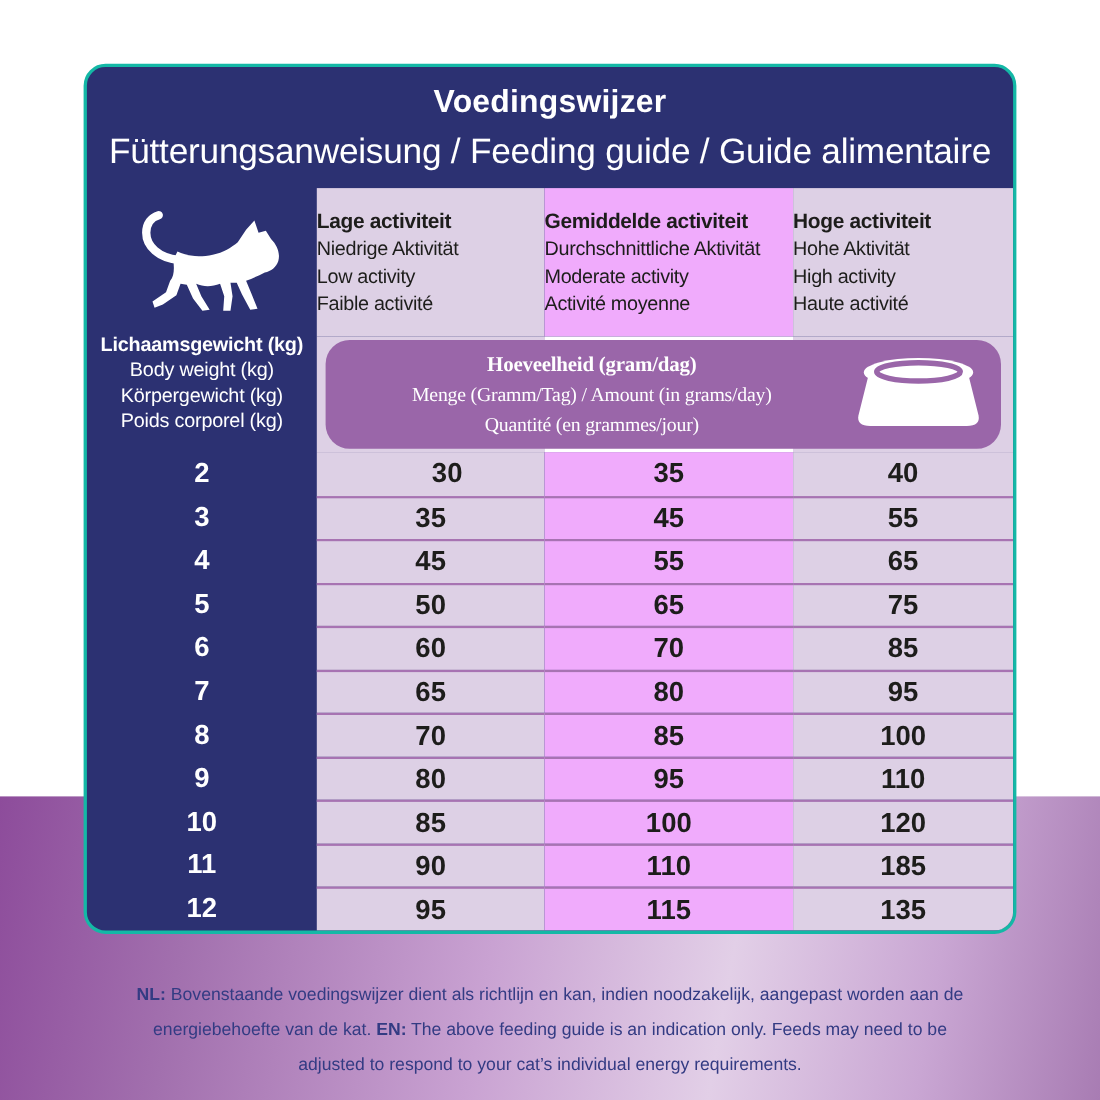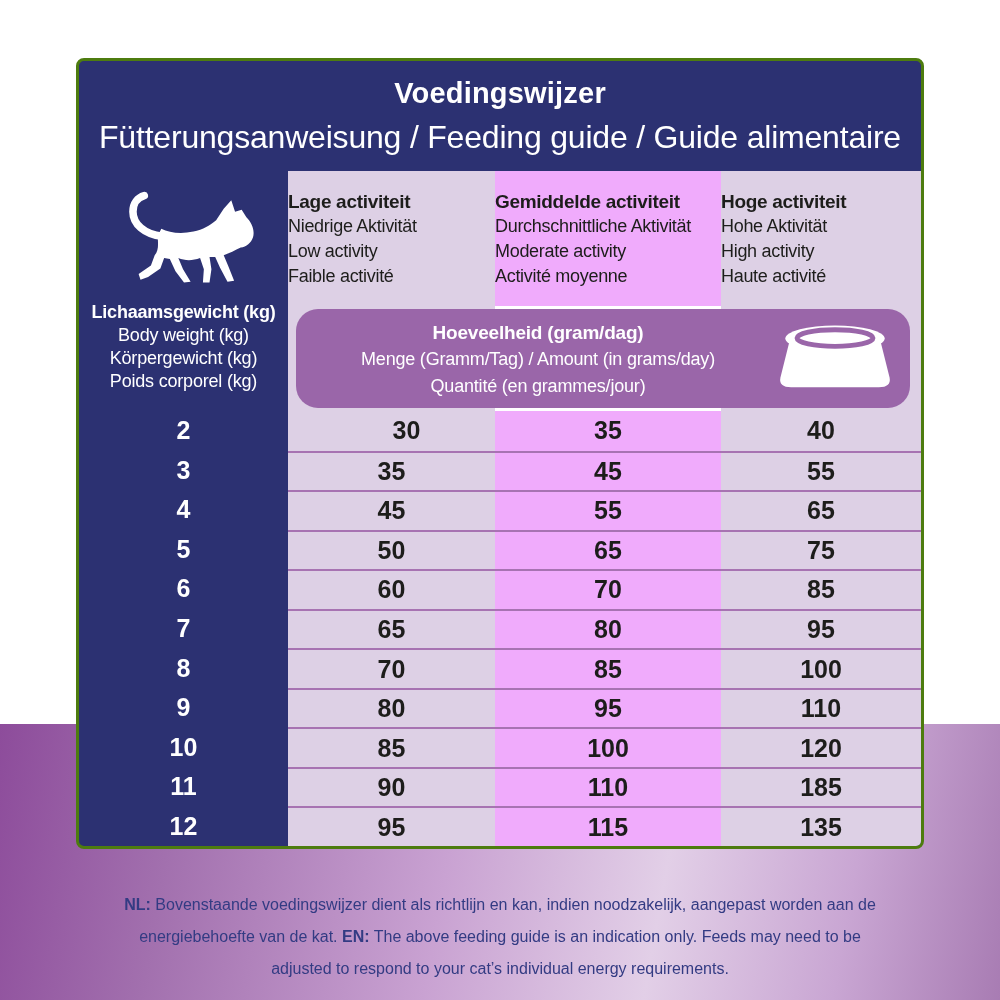--- a/index.html
+++ b/index.html
@@ -7,21 +7,21 @@
     width:1000px;height:1000px;position:relative;overflow:hidden;
     background:#ffffff;
     font-family:"Liberation Sans", sans-serif;
   }
   .purple-band{
     position:absolute;left:0;top:724px;width:1000px;height:276px;
     background:linear-gradient(100deg,#8d4c9b 0%,#a270ae 18%,#c9a2d2 45%,#e2cfe7 66%,#c9a6d3 84%,#a87cb3 100%);
   }
   .card{
     position:absolute;left:76px;top:58px;width:842px;height:785px;
-    background:#2c3172;border:3px solid #4d7c0f;border-radius:8px;overflow:hidden;
+    background:#2c3172;border:3px solid #14b8a6;border-radius:20px;overflow:hidden;
   }
   .grid{
     display:grid;width:100%;height:100%;
     grid-template-columns:209px 207px 226px 1fr;
     grid-template-rows:110px 135px 105px repeat(11,1fr);
   }
   .title-cell{grid-column:1/5;grid-row:1;text-align:center;color:#ffffff;padding-top:16px;}
   .title{font-size:29px;font-weight:bold;letter-spacing:.2px;}
   .subtitle{font-size:32px;margin-top:9px;letter-spacing:-.2px;}
 
@@ -31,21 +31,21 @@
   .weight-lines .b{font-weight:bold;}
 
   .head-cell{grid-row:2;display:flex;flex-direction:column;justify-content:center;align-items:flex-start;
     text-align:center;font-size:18px;line-height:25px;color:#1d1d1b;letter-spacing:-.3px;}
   .head-cell .b{font-weight:bold;font-size:19px;}
   .bg-lp{background:#ddd0e5;}
   .bg-w{background:#f0abfc;}
 
   .banner-row{grid-column:2/5;grid-row:3;position:relative;
     background:linear-gradient(90deg,#ddd0e5 0 207px,#ffffff 207px 433px,#ddd0e5 433px 100%);}
-  .banner{position:absolute;left:8px;right:11px;top:3px;bottom:3px;background:#9a66a9;border-radius:22px;}
+  .banner{position:absolute;left:8px;right:11px;top:3px;bottom:3px;background:#9a66a9;border-radius:22px;font-family:Liberation Serif, serif;}
   .banner-text{position:absolute;left:0;right:130px;top:50%;transform:translateY(-50%);
     text-align:center;color:#ffffff;font-size:18px;line-height:27px;letter-spacing:-.2px;}
   .banner-text .b{font-weight:bold;font-size:19px;}
   .bowl-box{position:absolute;right:16px;top:50%;transform:translateY(-50%);line-height:0;}
 
   .wcell{grid-column:1;display:flex;align-items:center;justify-content:center;
     color:#ffffff;font-weight:bold;font-size:25px;}
   .vcell{display:flex;align-items:center;justify-content:center;
     font-weight:bold;font-size:25px;color:#1d1d1b;}
   .sep{border-top:2.5px solid #a773b2;}

